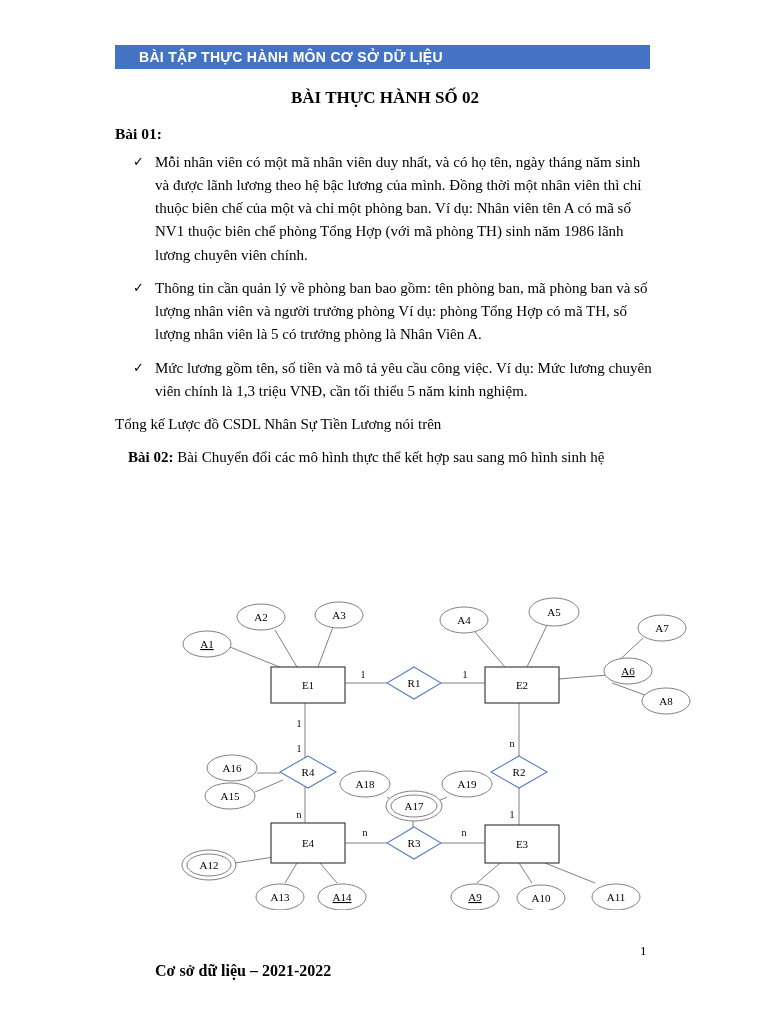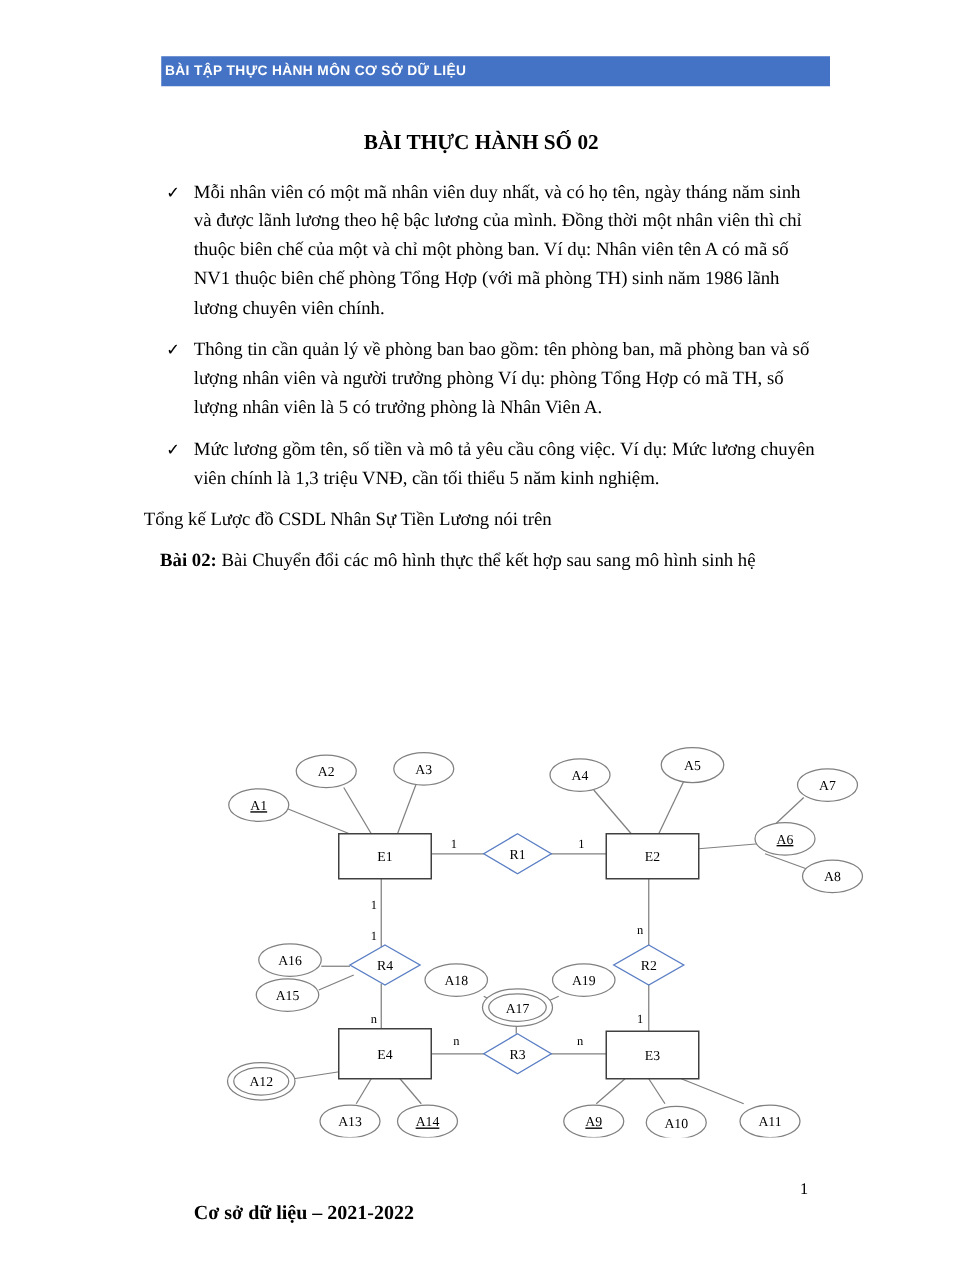--- a/index.html
+++ b/index.html
@@ -23,40 +23,39 @@
   }
   .header-bar {
     position: absolute;
     left: 115px;
     top: 45px;
     width: 535px;
     height: 24px;
     background: #4472C4;
     color: #ffffff;
     font-family: "Liberation Sans", sans-serif;
-    font-size: 11px;
+    font-size: 14px;
     font-weight: bold;
     letter-spacing: 0.3px;
     display: flex;
     align-items: center;
-    padding-left: 3px;
+    padding-left: 24px;
     box-sizing: border-box;
-    margin-left: 14px;
   }
   .content {
     position: absolute;
     left: 115px;
     top: 85px;
     width: 540px;
   }
   .title1, .title2 {
     text-align: center;
     font-weight: bold;
     font-size: 17px;
-    margin: 16px;
+    margin: 0;
     line-height: 1.5;
   }
   .title2 { margin-bottom: 14px; }
   .section-label {
     font-weight: bold;
     font-size: 15.5px;
     margin-top: 14px;
     margin-bottom: 6px;
   }
   .para {
@@ -152,20 +151,21 @@
 
 <div class="page">
 
   <div class="header-bar">
     <span>BÀI TẬP THỰC HÀNH MÔN CƠ SỞ DỮ LIỆU</span>
   </div>
 
   <div class="content">
     <div class="title1">BÀI THỰC HÀNH SỐ 02</div>
 
+    <div class="section-label">Bài 01:</div>
 
     <ul class="bullets">
       <li class="bullet">
         <span class="check">✓</span>
         <span>Mỗi nhân viên có một mã nhân viên duy nhất, và có họ tên, ngày tháng năm sinh và được lãnh lương theo hệ bậc lương của mình. Đồng thời một nhân viên thì chỉ thuộc biên chế của một và chỉ một phòng ban. Ví dụ: Nhân viên tên A có mã số NV1 thuộc biên chế phòng Tổng Hợp (với mã phòng TH) sinh năm 1986 lãnh lương chuyên viên chính.</span>
       </li>
       <li class="bullet">
         <span class="check">✓</span>
         <span>Thông tin cần quản lý về phòng ban bao gồm: tên phòng ban, mã phòng ban và số lượng nhân viên và người trưởng phòng Ví dụ: phòng Tổng Hợp có mã TH, số lượng nhân viên là 5 có trưởng phòng là Nhân Viên A.</span>
       </li>

